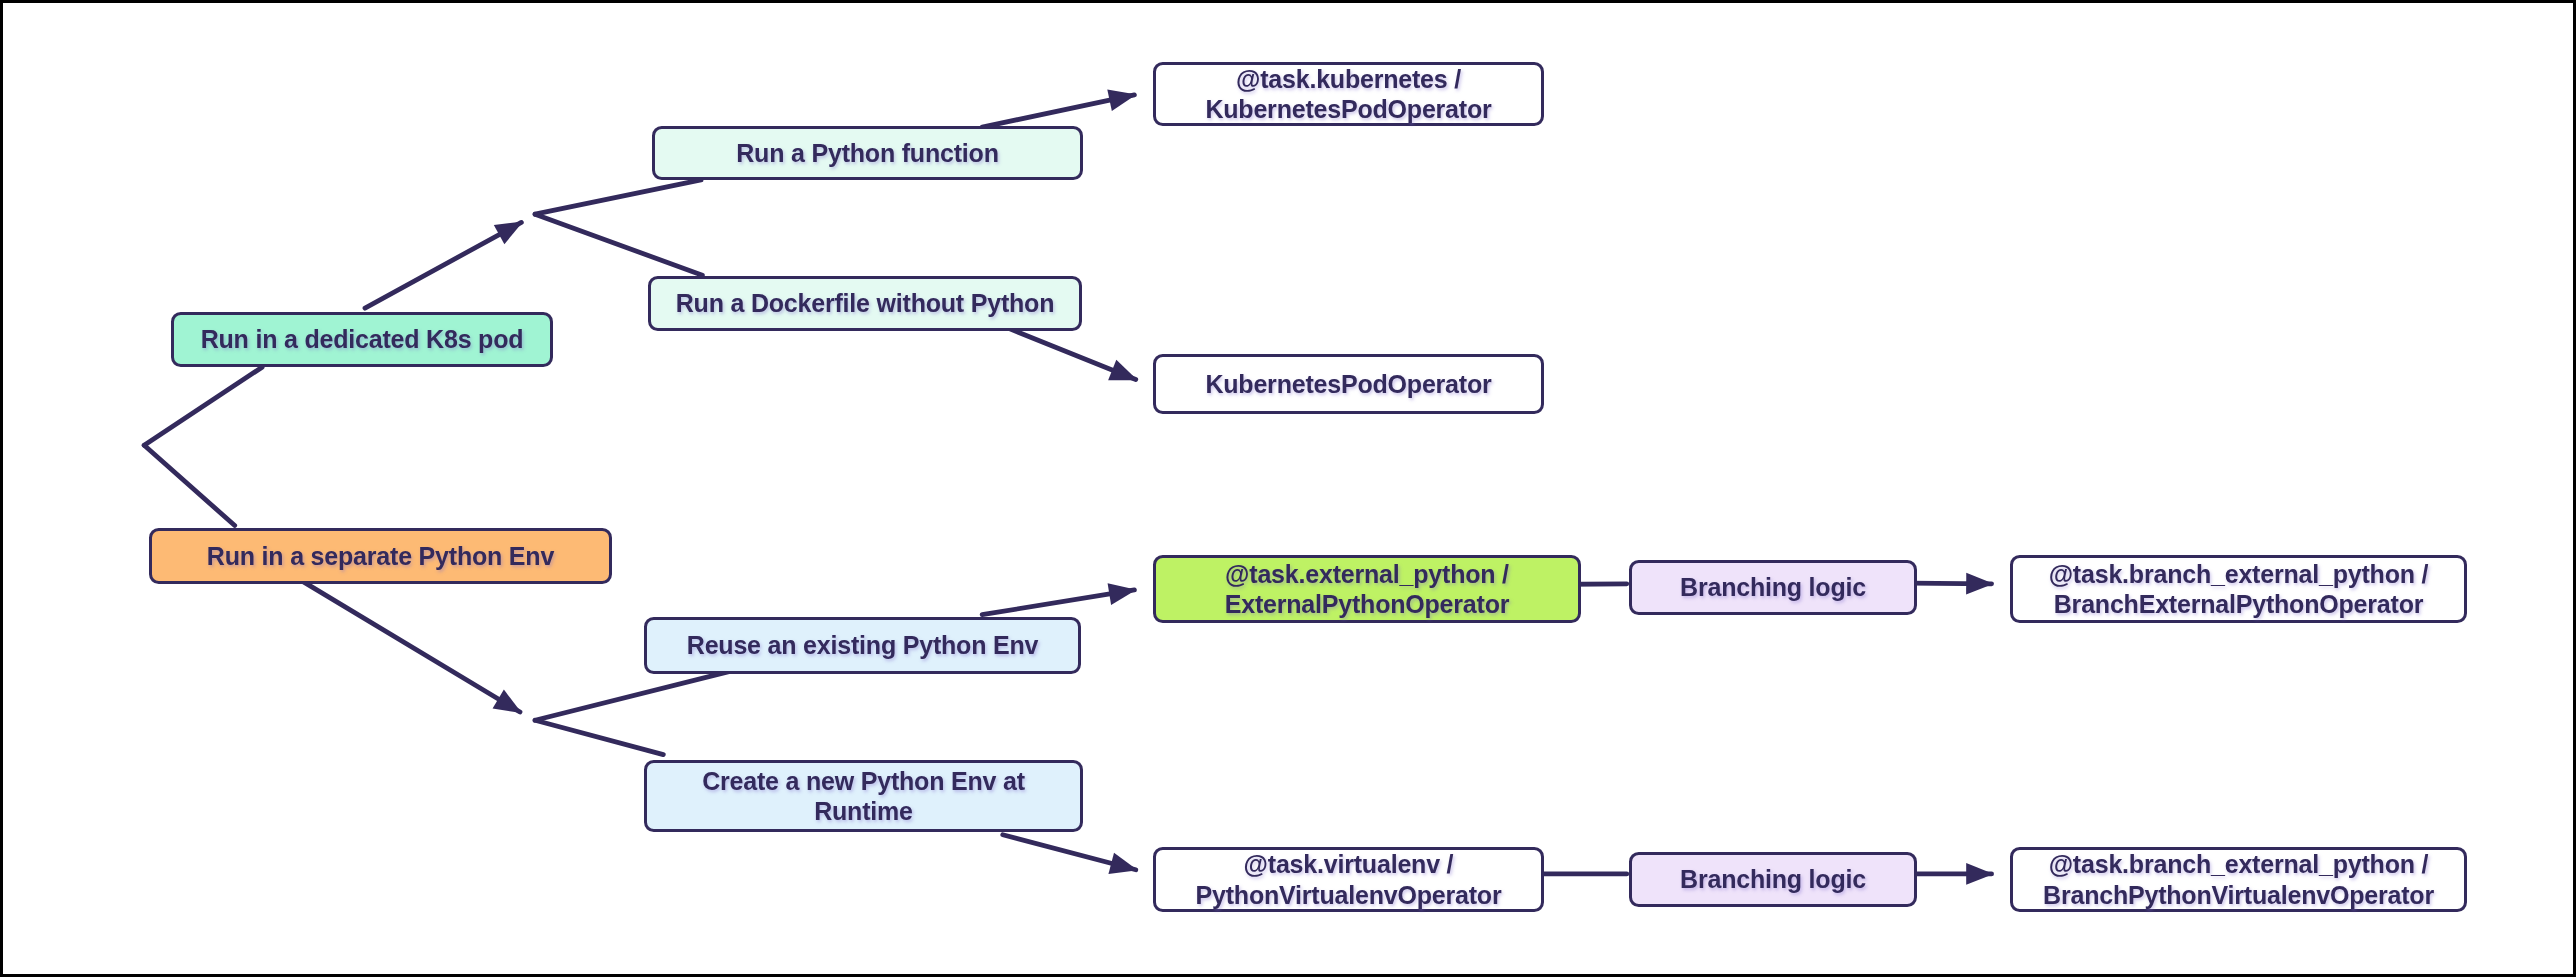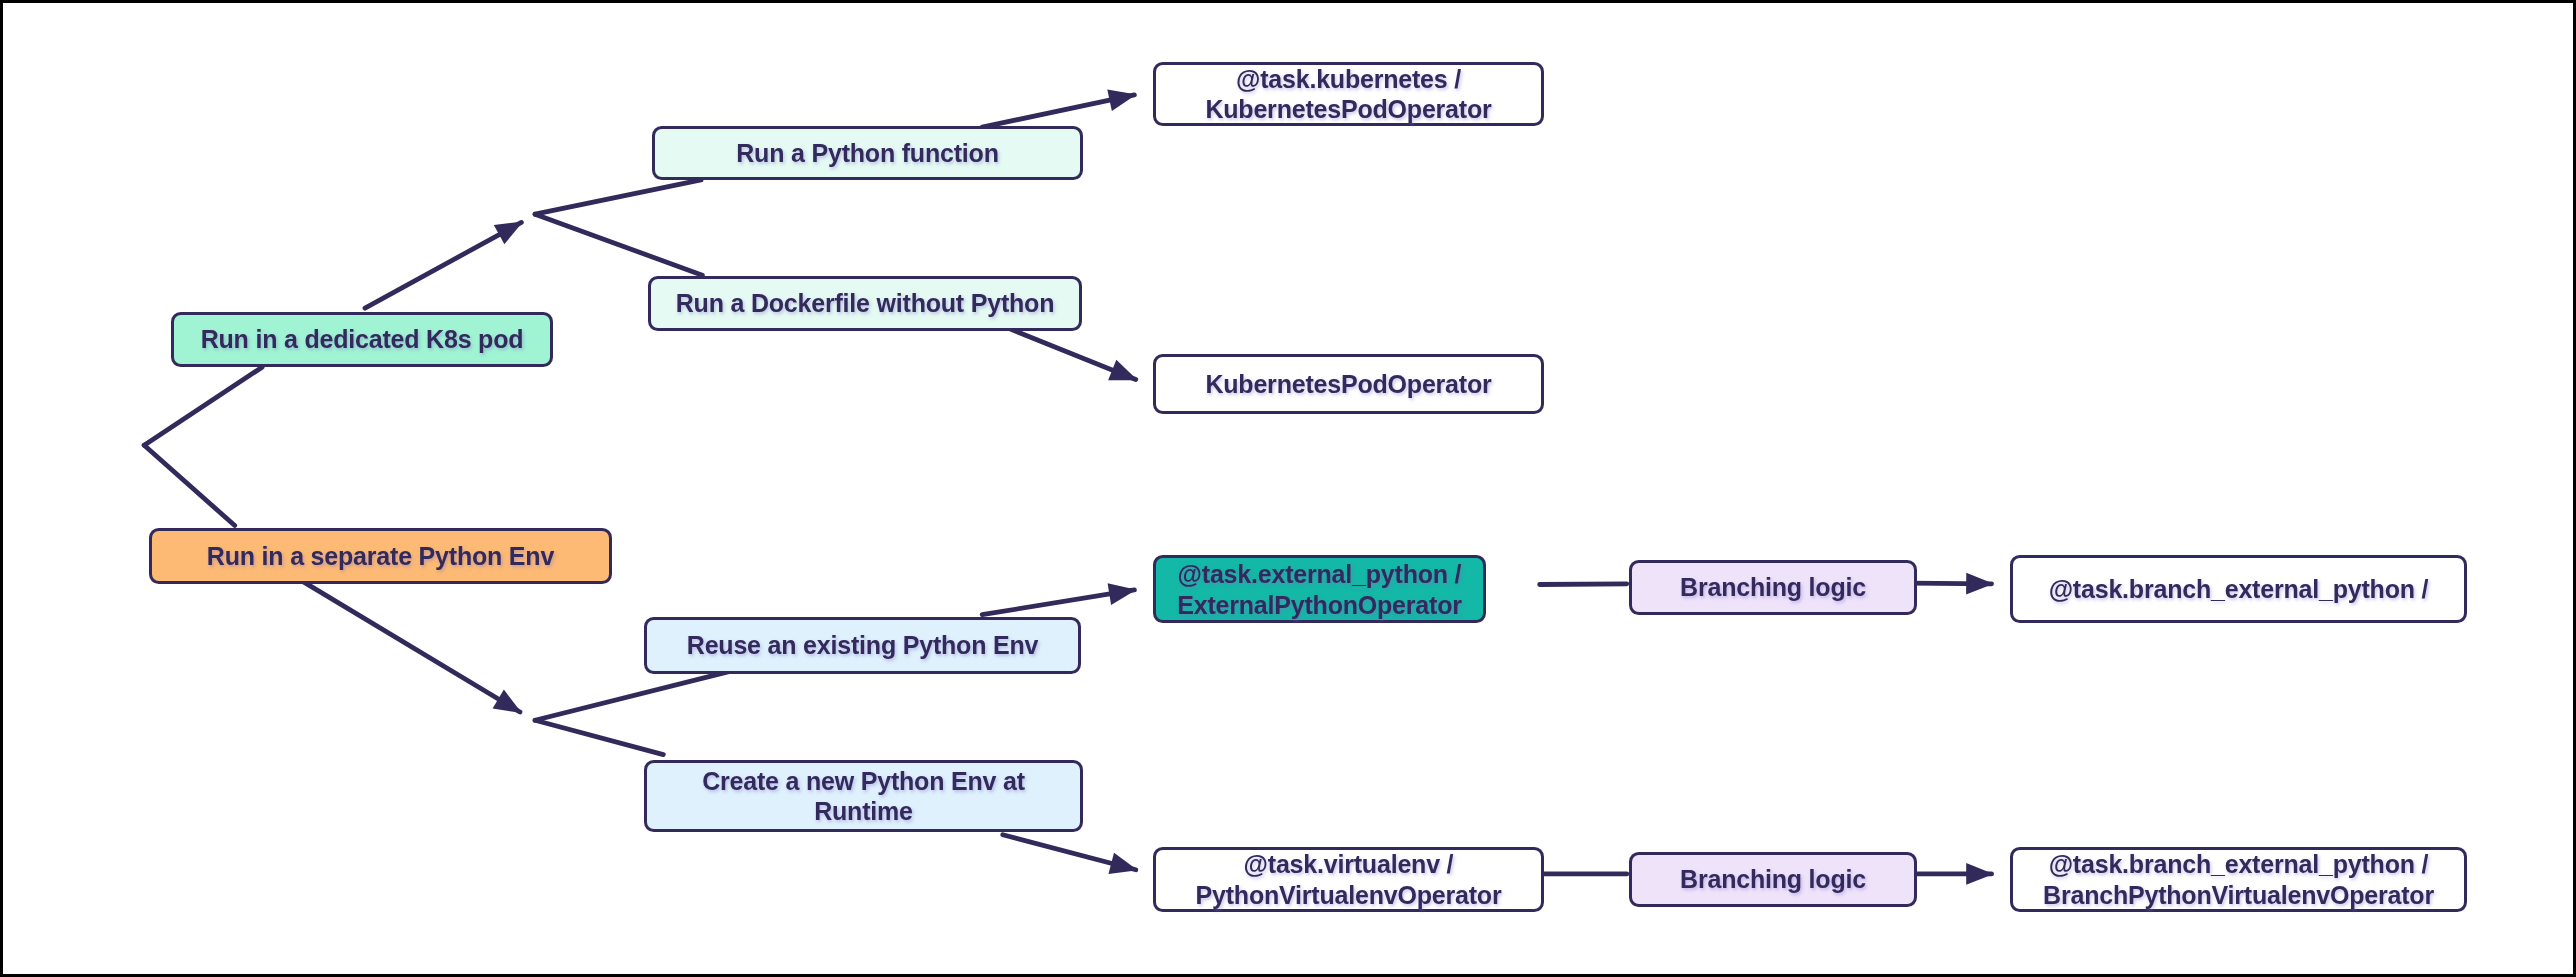--- a/index.html
+++ b/index.html
@@ -87,29 +87,30 @@
       <div class="node" style="left: 1150px; top: 351px; width: 391px; height: 60px; background: rgb(255, 255, 255); border-color: rgb(51, 42, 92); color: rgb(51, 42, 92);">
         <span>KubernetesPodOperator</span>
       </div>
       <div class="node" style="left: 641px; top: 614px; width: 437px; height: 57px; background: rgb(223, 241, 252); border-color: rgb(51, 42, 92); color: rgb(51, 42, 92);">
         <span>Reuse an existing Python Env</span>
       </div>
       <div class="node" style="left: 641px; top: 757px; width: 439px; height: 72px; background: rgb(223, 241, 252); border-color: rgb(51, 42, 92); color: rgb(51, 42, 92);">
         <span>Create a new Python Env at</span>
         <span>Runtime</span>
       </div>
-      <div class="node" style="left: 1150px; top: 552px; width: 333px; height: 68px; background: #14b8a6; border-color: rgb(51, 42, 92); color: rgb(51, 42, 92); justify-content: flex-end;">
+      <div class="node" style="left: 1150px; top: 552px; width: 428px; height: 68px; background: #bef264; border-color: rgb(51, 42, 92); color: rgb(51, 42, 92);">
         <span>@task.external_python /</span>
         <span>ExternalPythonOperator</span>
       </div>
       <div class="node" style="left: 1626px; top: 557px; width: 288px; height: 55px; background: rgb(239, 227, 250); border-color: rgb(51, 42, 92); color: rgb(51, 42, 92);">
         <span>Branching logic</span>
       </div>
       <div class="node" style="left: 2007px; top: 552px; width: 457px; height: 68px; background: rgb(255, 255, 255); border-color: rgb(51, 42, 92); color: rgb(51, 42, 92);">
         <span>@task.branch_external_python /</span>
+        <span>BranchExternalPythonOperator</span>
       </div>
       <div class="node" style="left: 1150px; top: 844px; width: 391px; height: 65px; background: rgb(255, 255, 255); border-color: rgb(51, 42, 92); color: rgb(51, 42, 92);">
         <span>@task.virtualenv /</span>
         <span>PythonVirtualenvOperator</span>
       </div>
       <div class="node" style="left: 1626px; top: 849px; width: 288px; height: 55px; background: rgb(239, 227, 250); border-color: rgb(51, 42, 92); color: rgb(51, 42, 92);">
         <span>Branching logic</span>
       </div>
       <div class="node" style="left: 2007px; top: 844px; width: 457px; height: 65px; background: rgb(255, 255, 255); border-color: rgb(51, 42, 92); color: rgb(51, 42, 92);">
         <span>@task.branch_external_python /</span>

